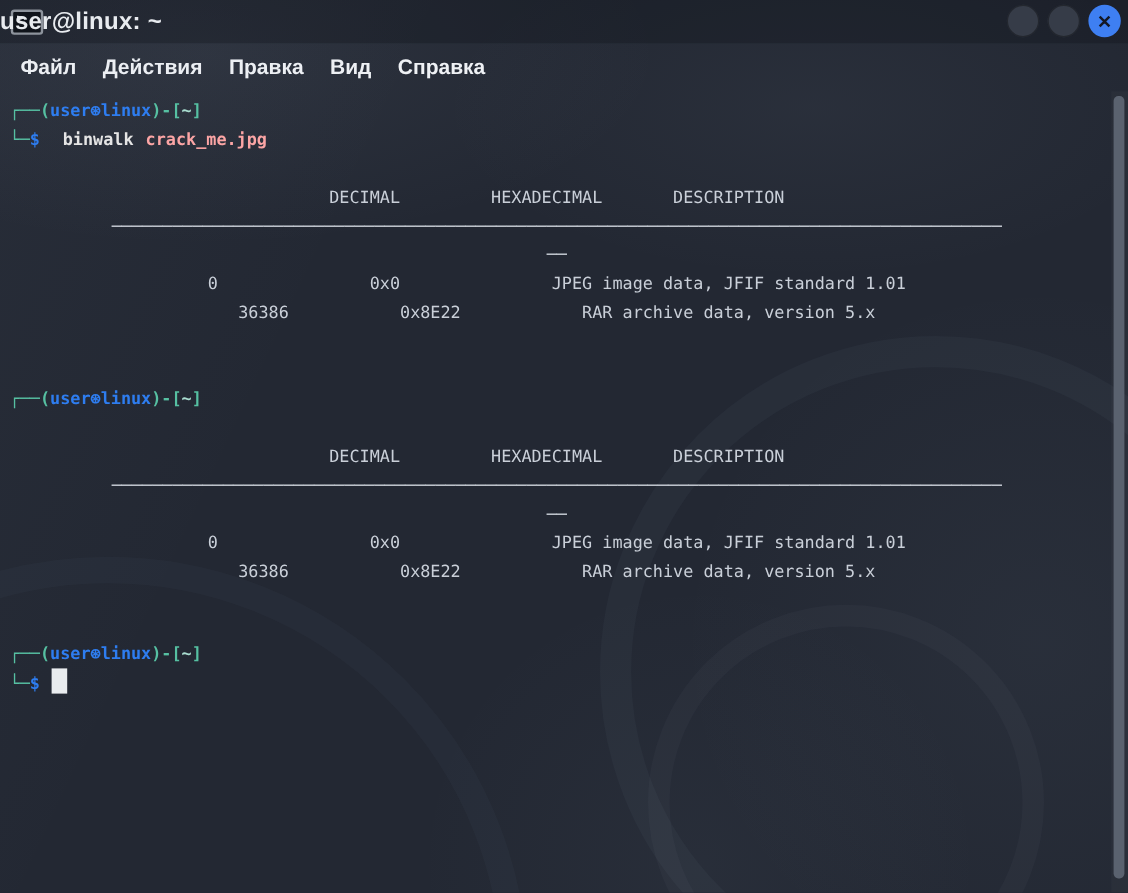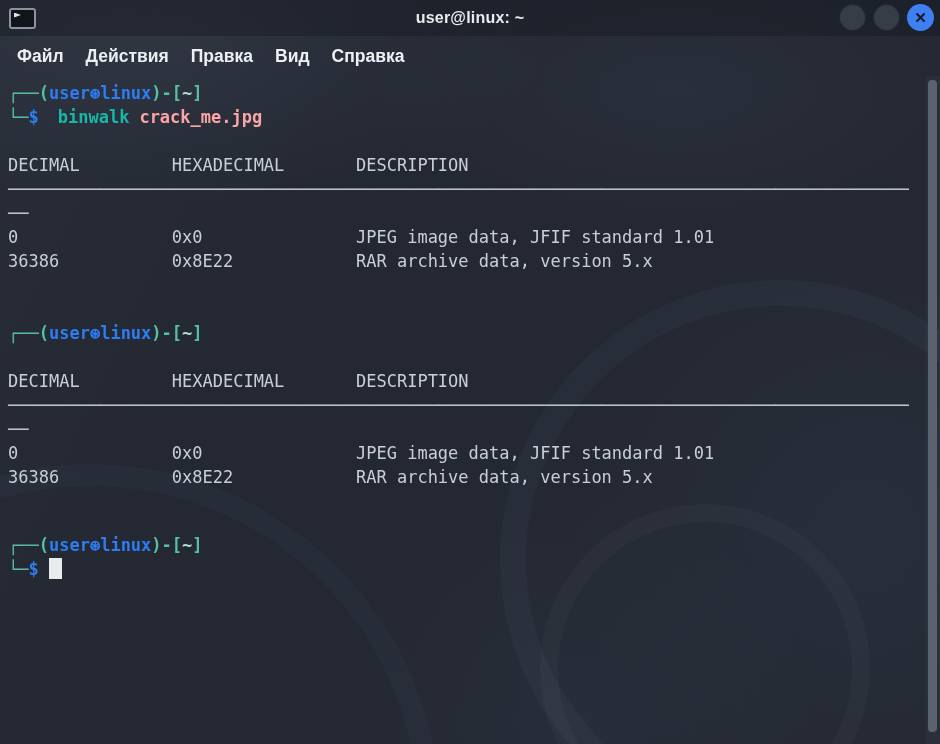--- a/index.html
+++ b/index.html
@@ -35,22 +35,22 @@
     border: 2px solid #8d939c; border-radius: 3px;
     background: #10141b; position: relative;
   }
   .app-icon::before {
     content: ""; position: absolute; left: 3px; top: 3px;
     width: 7px; height: 5px;
     background: #dfe3e8;
     clip-path: polygon(0 0, 100% 50%, 0 100%);
   }
   .title {
-    position: absolute; left: 0; right: 0; text-align: center;
-    font-size: 16px; font-weight: bold; color: #e8ebef; letter-spacing: 0.2px;
+    position: absolute; left: 0; right: 0; 
+    font-size: 20px; font-weight: bold; color: #e8ebef; letter-spacing: 0.2px;
   }
   .controls { position: absolute; right: 6px; top: 4px; display: flex; gap: 7px; }
   .wbtn { width: 27px; height: 27px; border-radius: 50%; }
   .wbtn.plain { background: #363c48; box-shadow: inset 0 0 0 1px rgba(0,0,0,0.35); }
   .wbtn.close {
     background: #3e7ff2; color: #131824;
     display: flex; align-items: center; justify-content: center;
     font-size: 15px; font-weight: bold;
   }
 
@@ -63,35 +63,35 @@
     padding: 0 11px; font-size: 17.5px; font-weight: bold; color: #f1f3f6;
     cursor: default;
   }
 
   
   .term {
     position: relative;
     height: 668px;
     padding: 5px 20px 0 8px;
     font-family: "DejaVu Sans Mono", "DejaVu Sans", monospace;
-    font-size: 17px; line-height: 24px;
+    font-size: 14px; line-height: 24px;
     color: #c9cfd8;
   }
   .line { white-space: pre; height: 24px; }
   .g  { color: #56c0a2; font-weight: bold; }   
   .b  { color: #2e7df0; font-weight: bold; }   
   .w  { color: #a9ddd0; font-weight: bold; }   
-  .cmd  { color: #14b8a6; font-weight: bold; } 
+  .cmd  { color: #e5e5e5; font-weight: bold; } 
   .flag { color: #41b3a3; font-weight: bold; } 
   .file { color: #fca5a5; font-weight: bold; } 
   .at { font-weight: bold; }
   .gap1 { margin-left: 10px; }
   .gap2 { margin-left: 19px; }
   .sep { color: #c6ccd4; }
-  .out { margin-top: 24px; }
+  .out { margin-top: 24px; text-align: center; }
   .block2 { margin-top: 48px; }
   .block3 { margin-top: 44px; }
   .cursor {
     display: inline-block; width: 13px; height: 21px;
     background: #e9ecef; vertical-align: text-bottom; margin-left: 10px;
   }
 
   
   .scroll-track {
     position: absolute; top: 0; right: 0; width: 14px; height: 668px;

